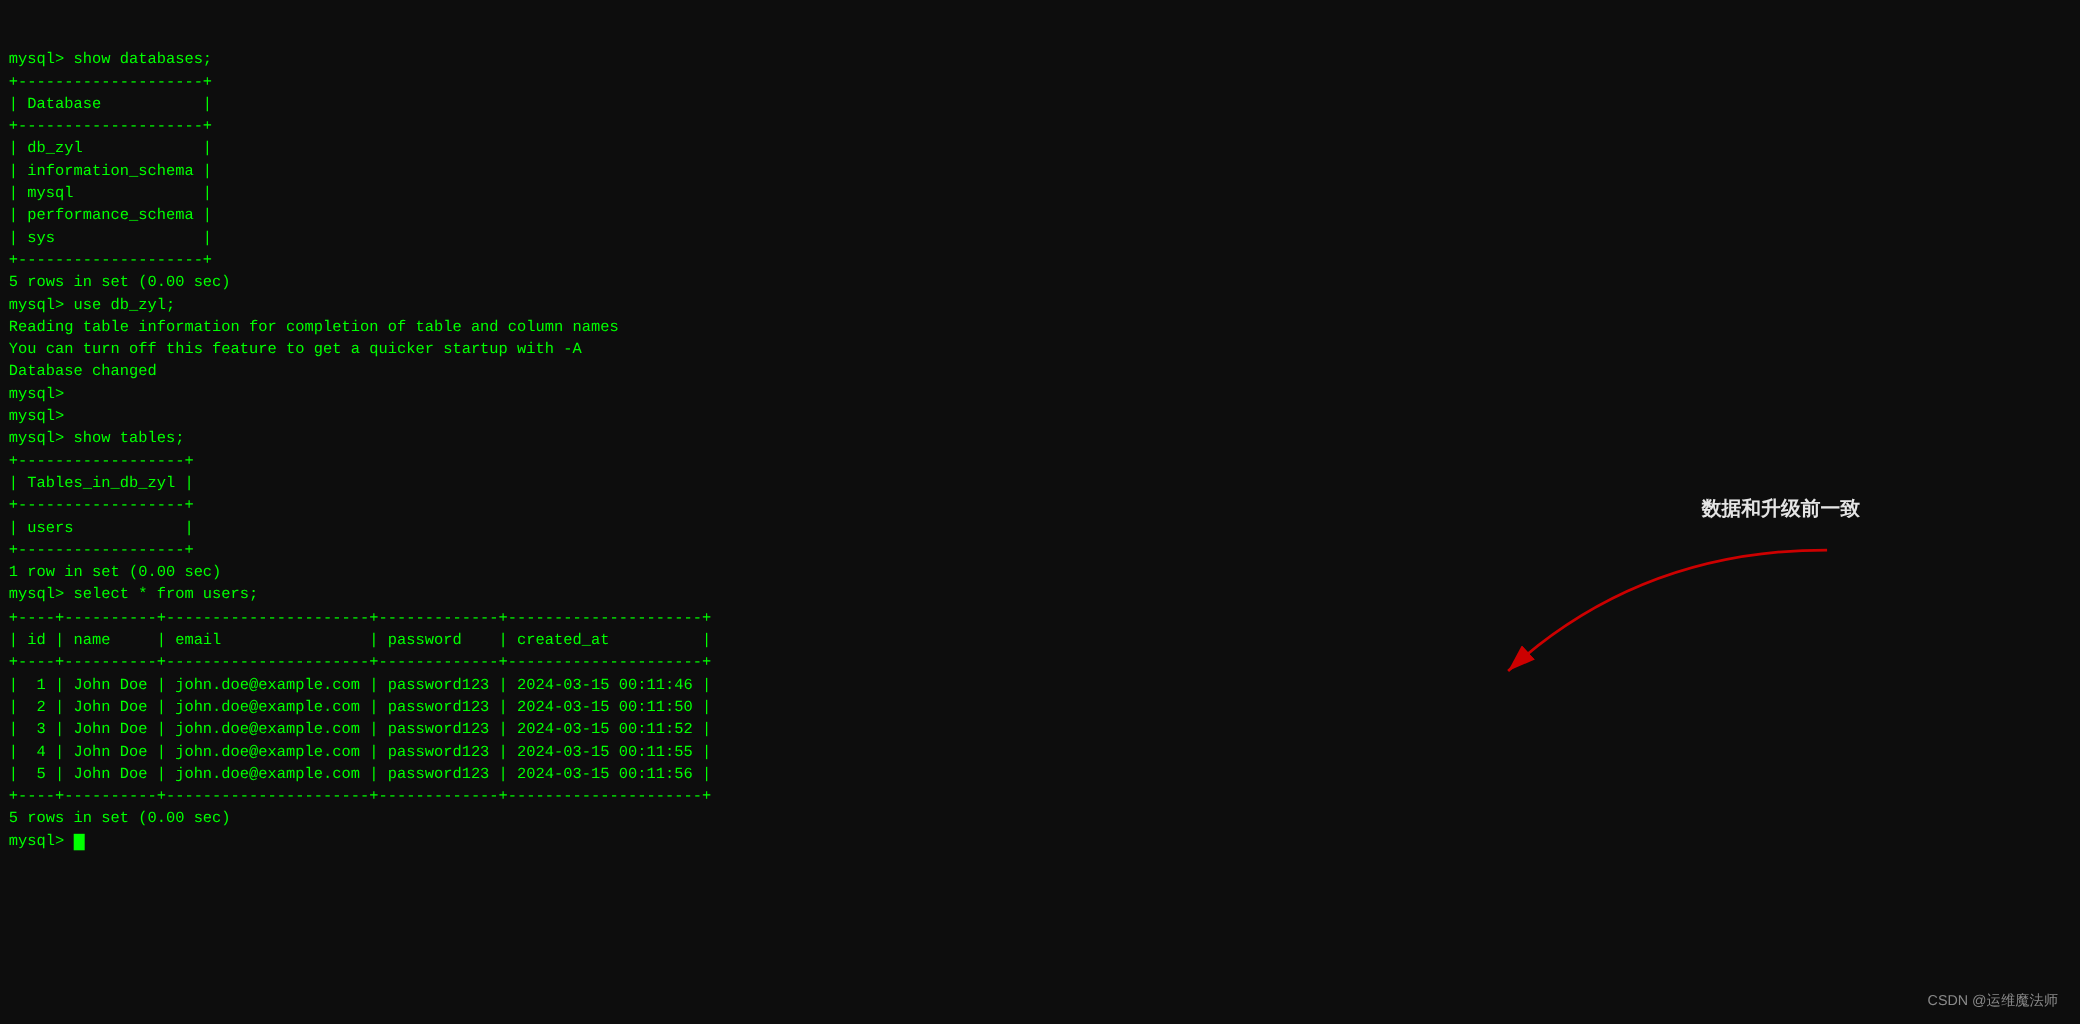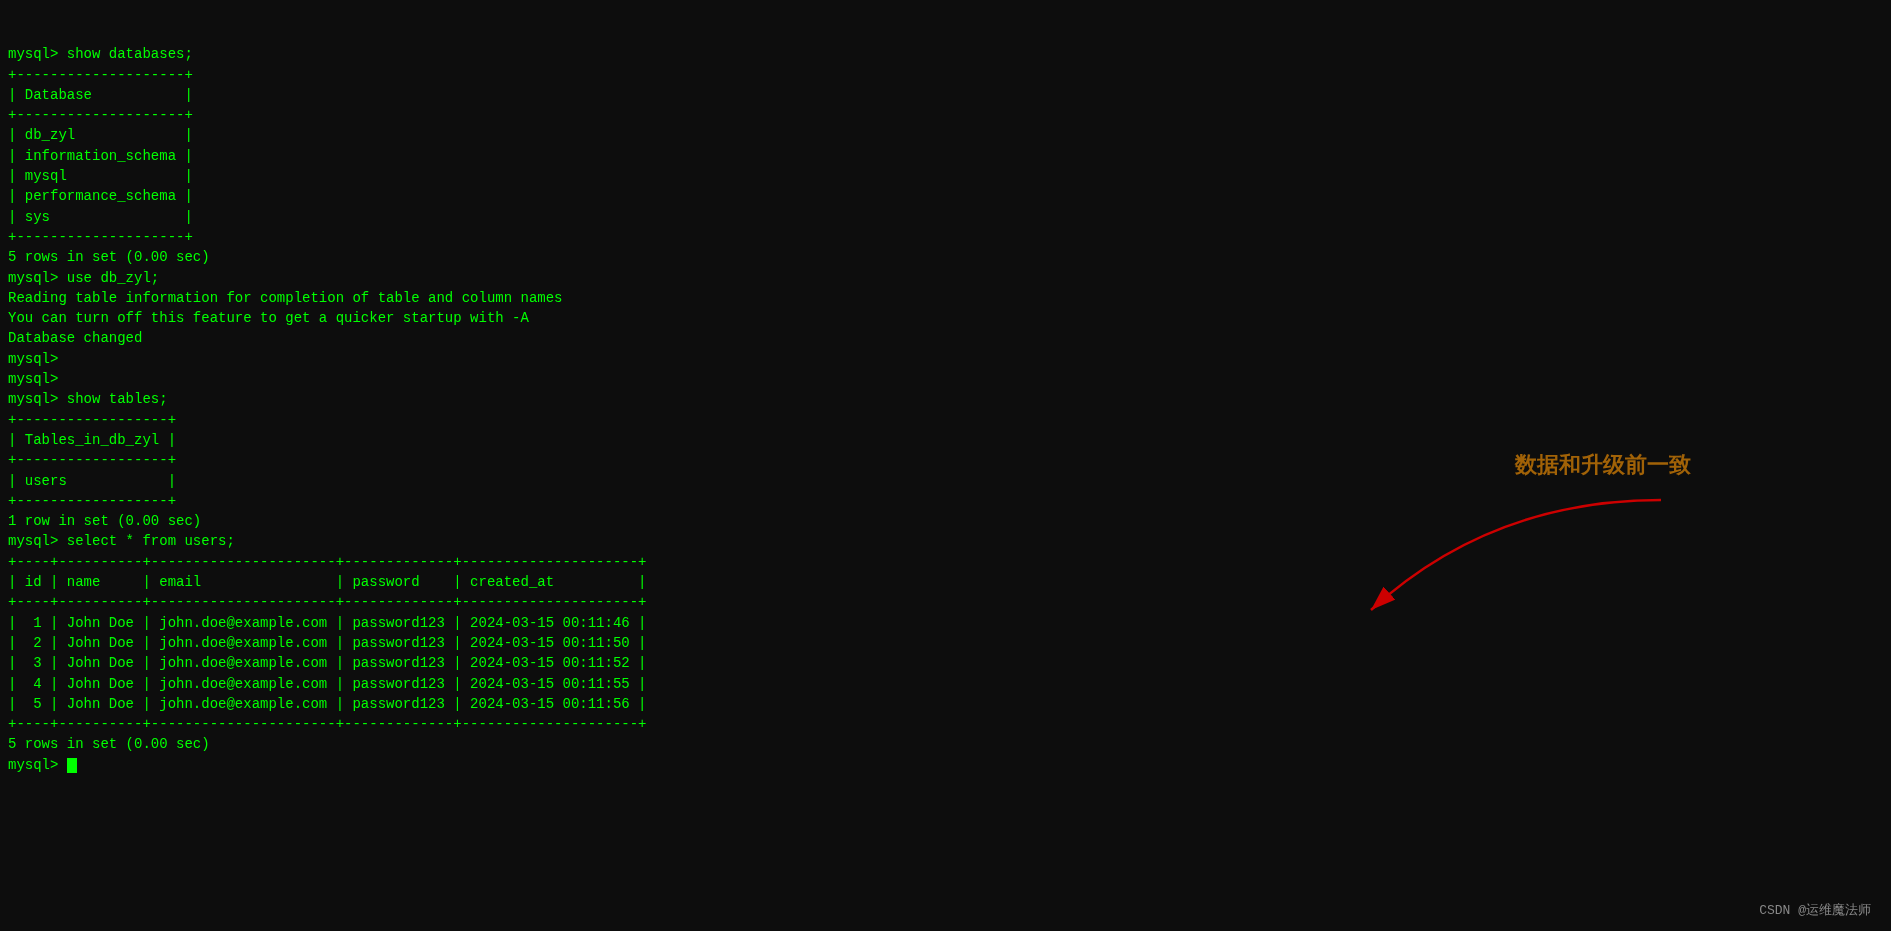--- a/index.html
+++ b/index.html
@@ -15,22 +15,22 @@
     }
     .terminal {
       padding: 24px 8px;
       line-height: 1.45;
       white-space: pre;
     }
     .annotation {
       position: absolute;
       top: 450px;
       right: 200px;
-      color: #a16207;
-      font-size: 22px;
+      color: #e5e5e5;
+      font-size: 18px;
       font-family: 'SimSun', 'STSong', serif;
       font-weight: bold;
     }
     .arrow {
       position: absolute;
       top: 490px;
       right: 220px;
       width: 380px;
       height: 150px;
     }
@@ -40,21 +40,21 @@
       height: 15px;
       background: #00ff00;
       vertical-align: text-bottom;
     }
     .csdn-watermark {
       position: absolute;
       bottom: 12px;
       right: 20px;
       color: #888888;
       font-size: 13px;
-      font-family: Liberation Mono, monospace;
+      font-family: Liberation Sans, sans-serif;
       text-align: right;
     }
     .line { display: block; }
   </style>
 </head>
 <body>
 
 <div class="terminal" id="terminal-container">
 <span class="line">mysql&gt; show databases;</span><span class="line">+--------------------+</span><span class="line">| Database           |</span><span class="line">+--------------------+</span><span class="line">| db_zyl             |</span><span class="line">| information_schema |</span><span class="line">| mysql              |</span><span class="line">| performance_schema |</span><span class="line">| sys                |</span><span class="line">+--------------------+</span><span class="line">5 rows in set (0.00 sec)</span><span class="line"></span><span class="line">mysql&gt; use db_zyl;</span><span class="line">Reading table information for completion of table and column names</span><span class="line">You can turn off this feature to get a quicker startup with -A</span><span class="line"></span><span class="line">Database changed</span><span class="line">mysql&gt;</span><span class="line">mysql&gt;</span><span class="line">mysql&gt; show tables;</span><span class="line">+------------------+</span><span class="line">| Tables_in_db_zyl |</span><span class="line">+------------------+</span><span class="line">| users            |</span><span class="line">+------------------+</span><span class="line">1 row in set (0.00 sec)</span><span class="line"></span><span class="line">mysql&gt; select * from users;</span><span class="line">+----+----------+----------------------+-------------+---------------------+</span><span class="line">| id | name     | email                | password    | created_at          |</span><span class="line">+----+----------+----------------------+-------------+---------------------+</span><span class="line">|  1 | John Doe | john.doe@example.com | password123 | 2024-03-15 00:11:46 |</span><span class="line">|  2 | John Doe | john.doe@example.com | password123 | 2024-03-15 00:11:50 |</span><span class="line">|  3 | John Doe | john.doe@example.com | password123 | 2024-03-15 00:11:52 |</span><span class="line">|  4 | John Doe | john.doe@example.com | password123 | 2024-03-15 00:11:55 |</span><span class="line">|  5 | John Doe | john.doe@example.com | password123 | 2024-03-15 00:11:56 |</span><span class="line">+----+----------+----------------------+-------------+---------------------+</span><span class="line">5 rows in set (0.00 sec)</span><span class="line"></span><span class="line">mysql&gt; <span class="cursor"></span></span></div>
 

